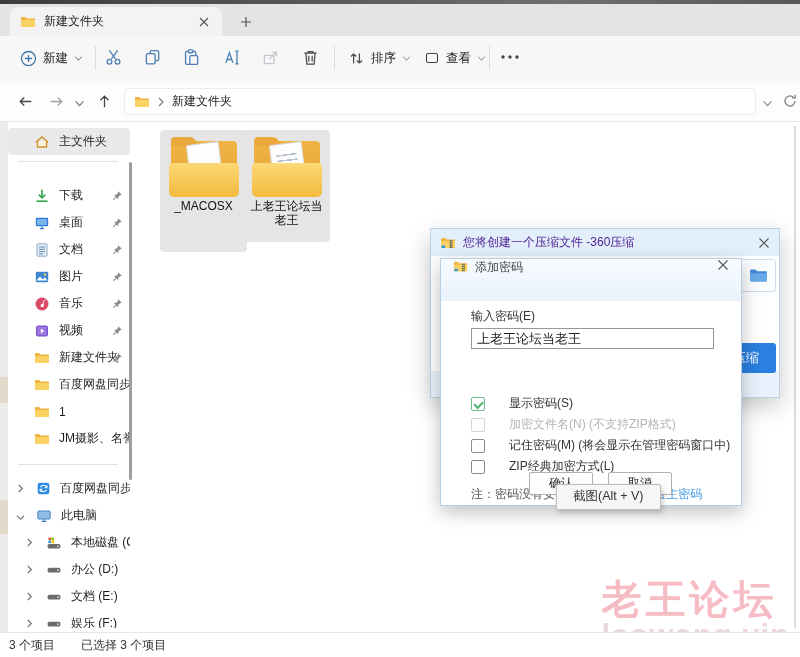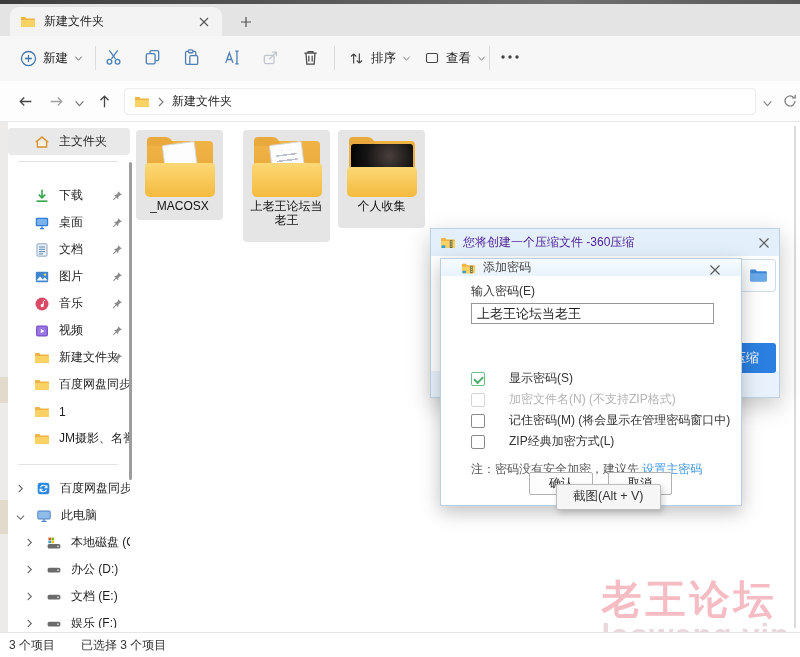--- a/index.html
+++ b/index.html
@@ -92,22 +92,22 @@
   .od-close { margin-left:auto; }
   .od-browse { position:absolute; left:309px; top:30px; width:36px; height:33px; background:#fbfdff;
     border:1px solid #cfdcea; border-radius:3px; display:flex; align-items:center; justify-content:center; }
   .od-footer { position:absolute; left:0; bottom:0; width:100%; height:26px; background:#e9f2fc; }
   .od-compress { position:absolute; left:285px; top:114px; width:60px; height:30px; background:#2a7fe0;
     color:#fff; font-size:13px; border-radius:3px; display:flex; align-items:center; justify-content:center; }
 
   
   .pdialog { position:absolute; left:440px; top:258px; width:302px; height:248px; background:#fff;
     border:1px solid #b9cfe3; box-shadow:0 6px 18px rgba(0,0,0,.25); z-index:20; }
-  .pd-title { height:17px; background:linear-gradient(#f6fbff,#e9f3fc); display:flex; align-items:flex-end;
-    padding:0 20px; gap:7px; }
+  .pd-title { height:42px; background:linear-gradient(#f6fbff,#e9f3fc); display:flex; align-items:flex-start;
+    padding:0 12px; gap:7px; }
   .pd-title-text { font-size:12px; color:#444; }
   .pd-close { margin-left:auto; }
   .pd-label { margin:7px 0 3px 30px; font-size:12px; color:#333; }
   .pw-input { display:block; margin-left:30px; width:243px; height:21px; border:1px solid #979797;
     font-size:13px; padding:1px 5px; color:#1d1d1d; font-family:inherit; background:#fff; }
   .opts { margin:44px 0 0 30px; }
   .cb-row { display:flex; align-items:center; gap:24px; height:21px; font-size:12px; color:#333; }
   .cb { width:14px; height:14px; border:1px solid #8a8a8a; border-radius:2px; background:#fff;
     position:relative; flex:0 0 auto; }
   .cb.checked { border-color:#6abf8b; }
@@ -426,43 +426,35 @@
       <svg class="ic" width="16" height="16" viewBox="0 0 16 16">
           <rect x="1.6" y="5.8" width="12.8" height="4.8" rx="1.7" fill="#6b6b6b"></rect>
           <circle cx="12" cy="8.2" r="0.9" fill="#dcdcdc"></circle>
         </svg>
       <span class="sb-label">娱乐 (F:)</span>
     </div>
   </div>
   <div class="sb-scroll"></div>
   <div class="main-scroll"></div>
 
-  <div class="tile" style="left:136px;height:90px">
+  <div class="tile" style="left:160px;height:122px">
     <div class="fldr">
       <div class="f-back"></div>
         <div class="f-doc"></div>
         <div class="f-front"></div>
     </div>
     <div class="tile-label">_MACOSX</div>
   </div>
   <div class="tile" style="left:243px;height:112px">
     <div class="fldr">
       <div class="f-back"></div>
         <div class="f-doc lined"></div>
         <div class="f-front"></div>
     </div>
     <div class="tile-label">上老王论坛当老王</div>
-  </div>
-  <div class="tile" style="left:338px;height:98px">
-    <div class="fldr">
-      <div class="f-back"></div>
-        <div class="f-media"></div>
-        <div class="f-front low"></div>
-    </div>
-    <div class="tile-label">个人收集</div>
   </div>
 
   <div class="watermark">
     <div class="wm1">老王论坛</div>
     <div class="wm2">laowang.vip</div>
   </div>
 
   <div class="statusbar">
     <span>3 个项目</span>
     <span>已选择 3 个项目</span>

